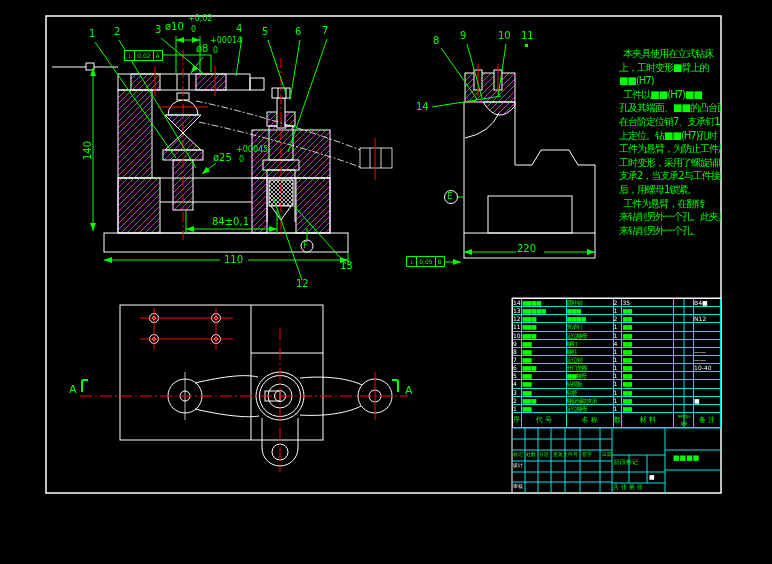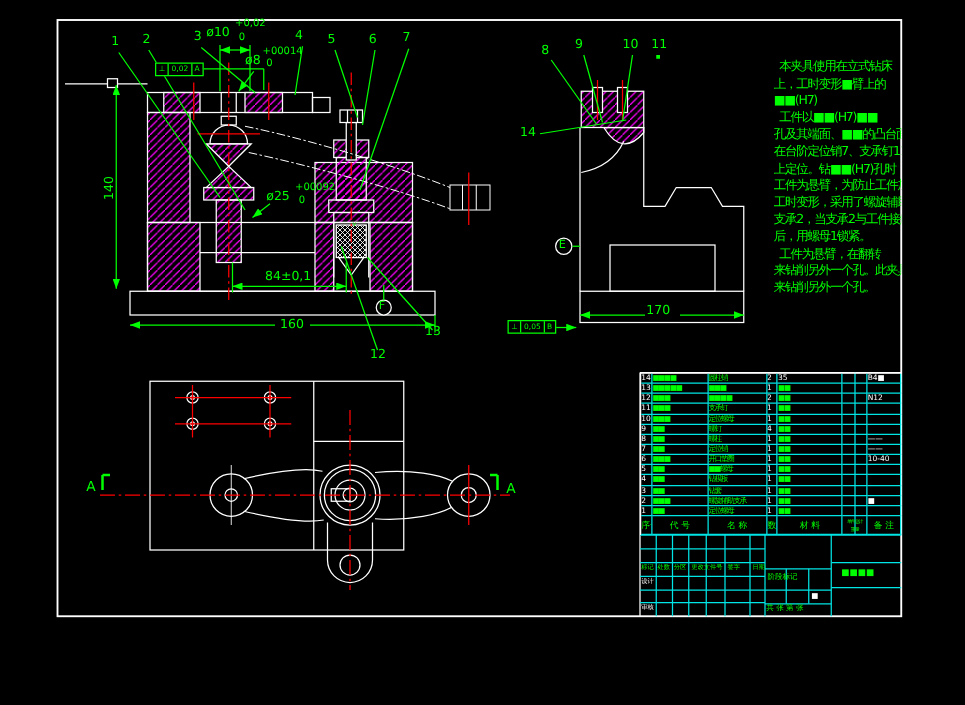--- a/index.html
+++ b/index.html
@@ -263,26 +263,26 @@
 <span class="txt" style="left:521px;top:31px">11</span>
 <span class="txt" style="left:416px;top:102px">14</span>
 
 <span class="txt" style="left:165px;top:22px">ø10</span>
 <span class="txt t8" style="left:188px;top:15px">+0,02</span>
 <span class="txt t8" style="left:191px;top:26px">0</span>
 <span class="txt" style="left:196px;top:44px">ø8</span>
 <span class="txt t8" style="left:210px;top:37px">+00014</span>
 <span class="txt t8" style="left:213px;top:47px">0</span>
 <span class="txt" style="left:213px;top:153px">ø25</span>
-<span class="txt t8" style="left:236px;top:146px">+00092</span>
+<span class="txt t8" style="left:236px;top:146px">+00045</span>
 <span class="txt t8" style="left:239px;top:156px">0</span>
 <span class="txt" style="left:212px;top:217px">84±0,1</span>
-<span class="txt" style="left:224px;top:255px">160</span>
+<span class="txt" style="left:224px;top:255px">110</span>
 <span class="txt rot" style="left:83px;top:160px">140</span>
-<span class="txt" style="left:517px;top:244px">170</span>
+<span class="txt" style="left:517px;top:244px">220</span>
 <span class="txt t9" style="left:303px;top:241px">F</span>
 <span class="txt t9" style="left:447px;top:192px">E</span>
 <span class="txt t11" style="left:69px;top:384px">A</span>
 <span class="txt t11" style="left:405px;top:385px">A</span>
 <span class="txt t6" style="left:282px;top:177px">√</span>
 
 <div class="fcf" style="left:124px;top:50px">
   <span>⊥</span>
   <span>0,02</span>
   <span>A</span>

